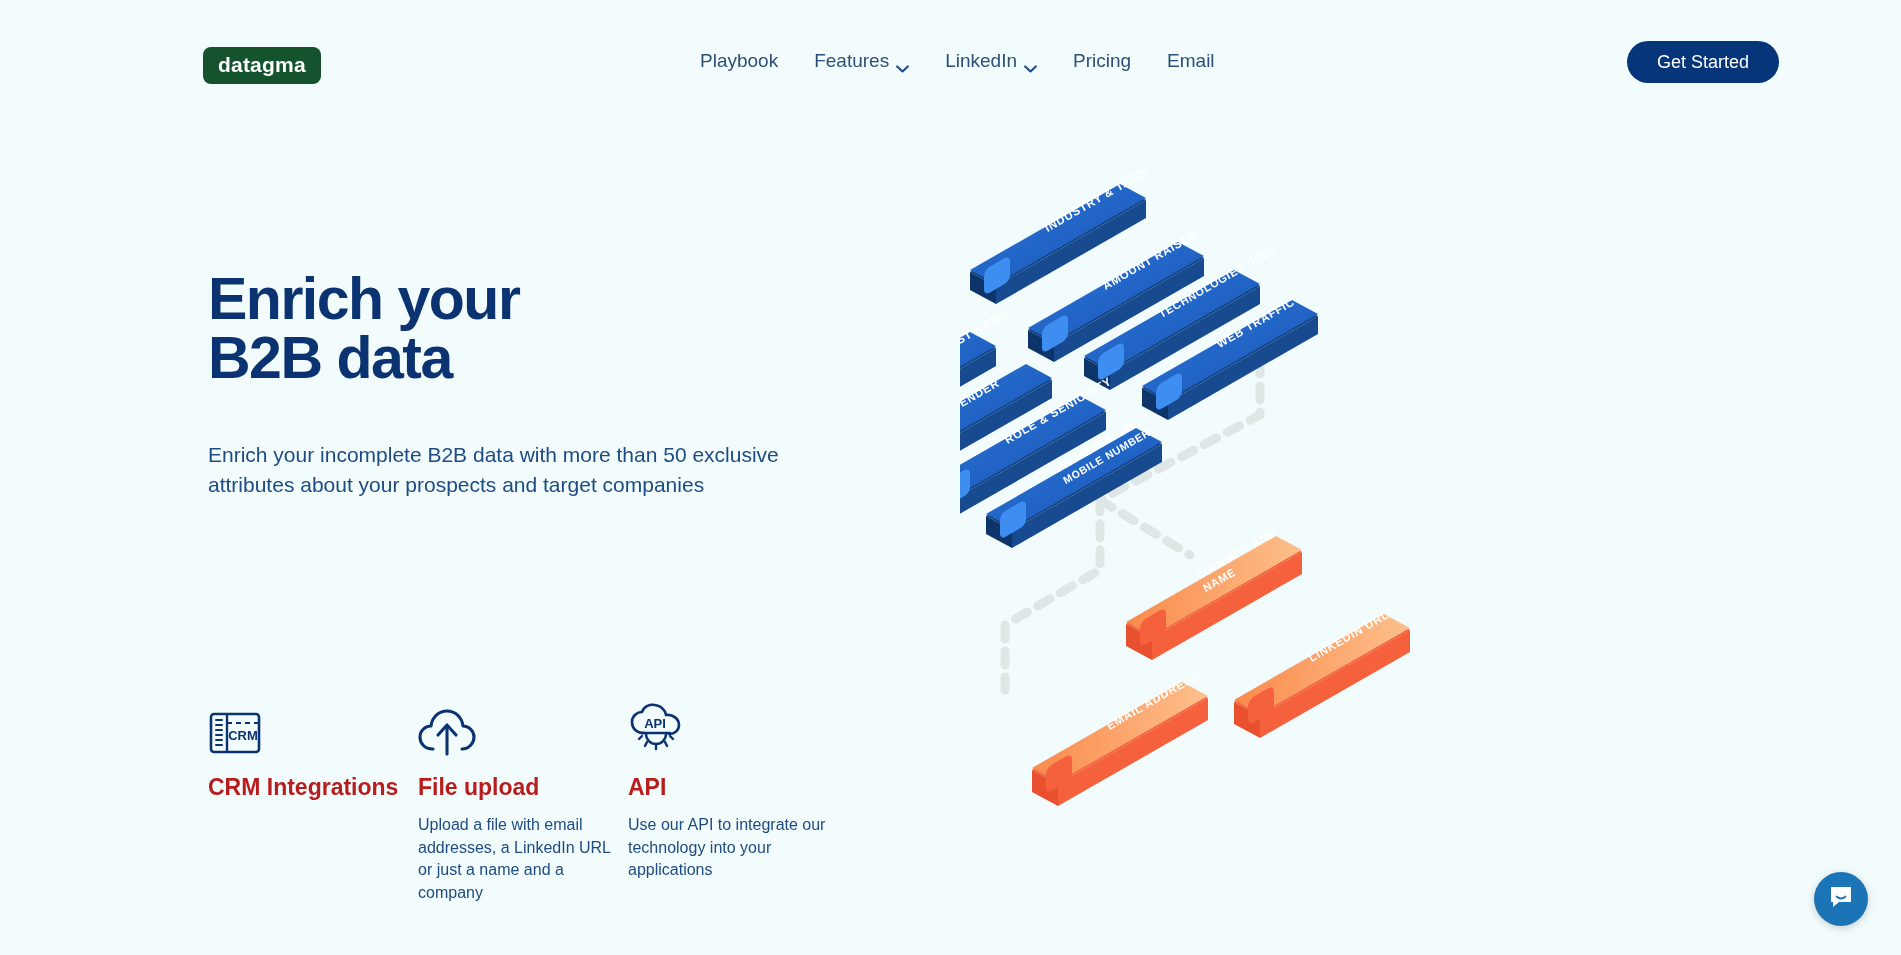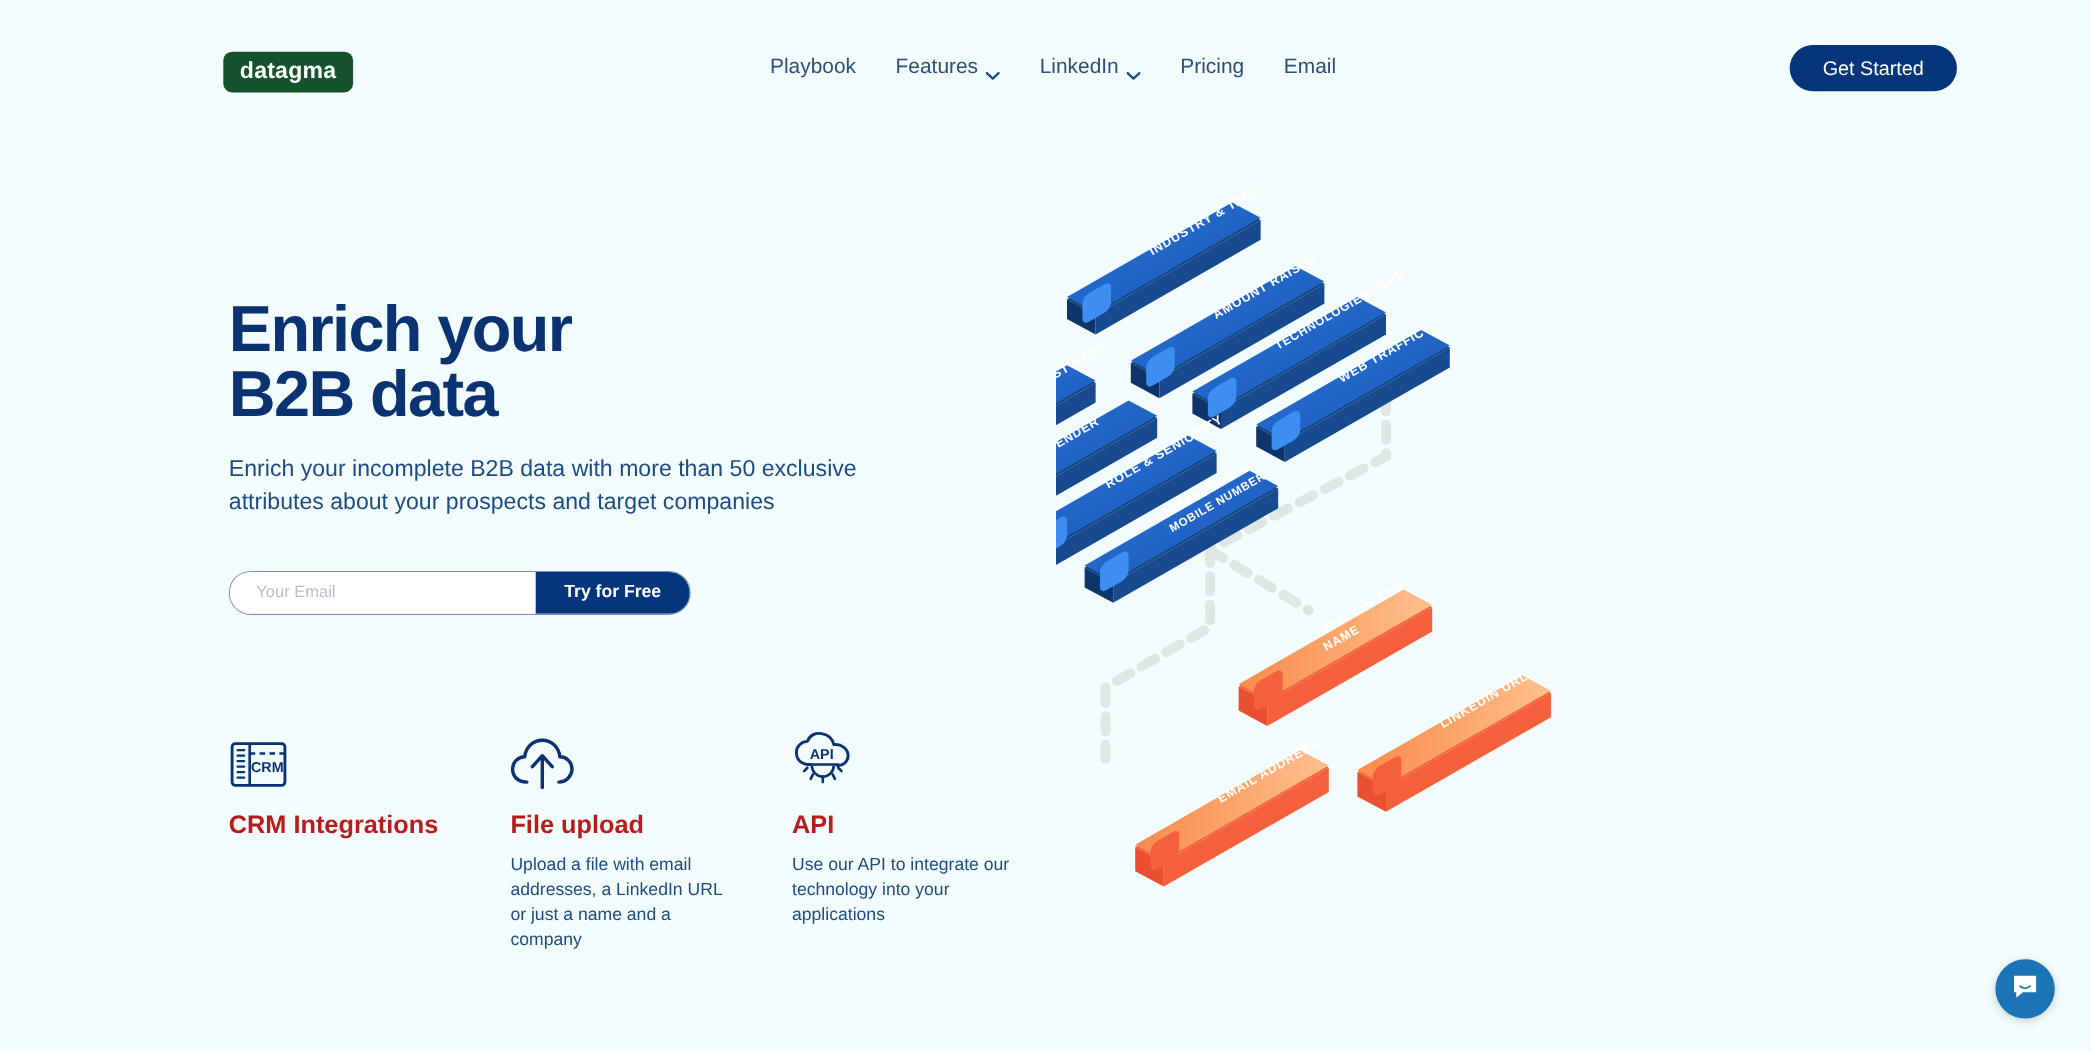--- a/index.html
+++ b/index.html
@@ -45,21 +45,21 @@
     cursor: pointer; white-space: nowrap;
   }
 
   
   .hero-left { position: absolute; left: 208px; top: 270px; width: 720px; }
   .hero-title {
     color: #0b3271; font-size: 59px; font-weight: 700;
     line-height: 1.0; letter-spacing: -1.5px; white-space: pre-line;
   }
   .hero-sub {
-    margin-top: 24px; color: #1e4b82; font-size: 21px;
+    margin-top: 52px; color: #1e4b82; font-size: 21px;
     line-height: 1.45; max-width: 700px; white-space: pre-line;
   }
   .signup {
     margin-top: 46px; position: relative; width: 420px; height: 40px;
     display: flex; align-items: stretch;
     border: 1px solid #7b93b5; border-radius: 22px; overflow: hidden;
     background: #ffffff;
   }
   .signup input {
     flex: 1; border: none; outline: none; background: #ffffff;
@@ -69,22 +69,22 @@
   .signup input::placeholder { color: #b9bfc8; }
   .signup button {
     background: #06357a; color: #ffffff; border: none;
     padding: 0 26px; font-size: 16px; font-weight: 700;
     font-family: "Liberation Sans", sans-serif; cursor: pointer;
     white-space: nowrap;
   }
 
   
   .features {
-    position: absolute; left: 208px; top: 657px;
-    display: flex; gap: 46px;
+    position: absolute; left: 208px; top: 695px;
+    display: flex; 
   }
   .feature { width: 210px; }
   .feature-icon { height: 62px; display: flex; align-items: flex-end; }
   .feature-title {
     margin-top: 17px; color: #b91c1c;
     font-size: 23px; font-weight: 700; white-space: nowrap;
   }
   .feature-desc {
     margin-top: 13px; color: #1e4b82;
     font-size: 16px; line-height: 1.42;
@@ -144,24 +144,20 @@
 
     <button class="cta-header">Get Started</button>
   </div>
 
   <div class="hero-left">
     <h1 class="hero-title">Enrich your
 B2B data</h1>
     <p class="hero-sub">Enrich your incomplete B2B data with more than 50 exclusive
 attributes about your prospects and target companies</p>
 
-    <div class="signup">
-      <input type="text" placeholder="Your Email" style="">
-      <button>Try for Free</button>
-    </div>
   </div>
 
   <div class="features">
 
     <div class="feature">
       <div class="feature-icon">
         <svg width="54" height="48" viewBox="0 0 54 48">
           <rect x="3" y="5" width="48" height="38" rx="3" fill="none" stroke="#0b3271" stroke-width="2.6"></rect>
           <line x1="19" y1="5" x2="19" y2="43" stroke="#0b3271" stroke-width="2.4"></line>
           <line x1="19" y1="14" x2="51" y2="14" stroke="#0b3271" stroke-width="2.2" stroke-dasharray="5 4"></line>

